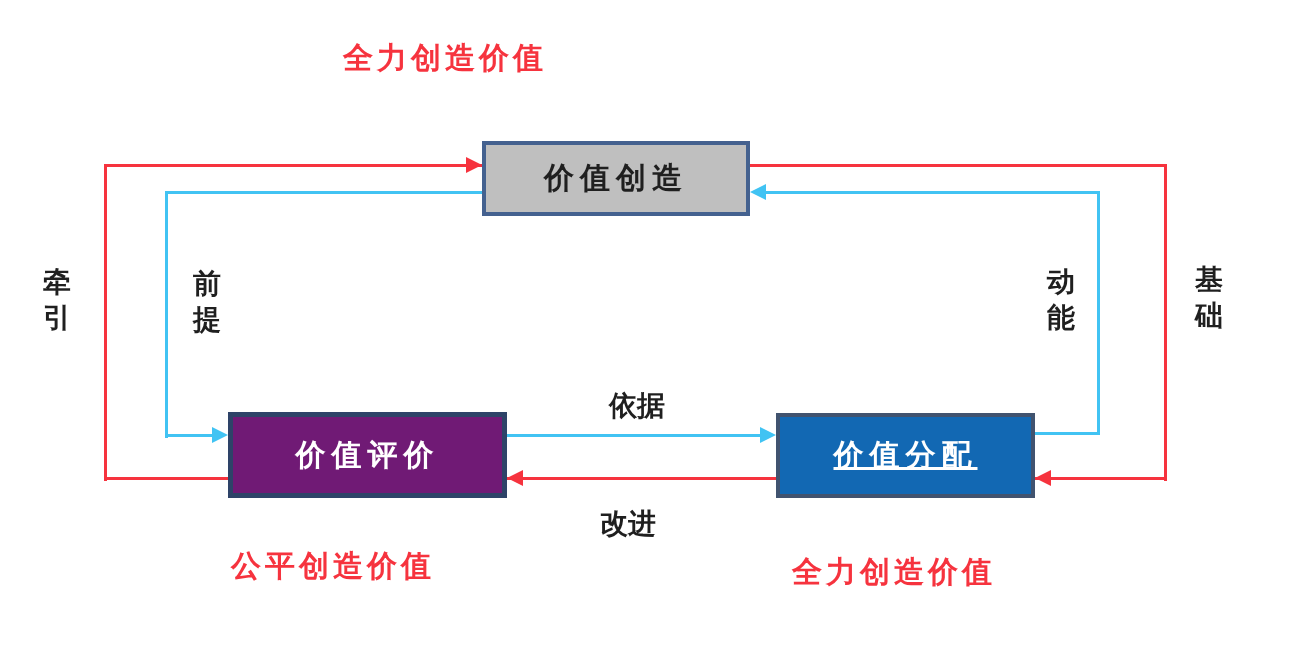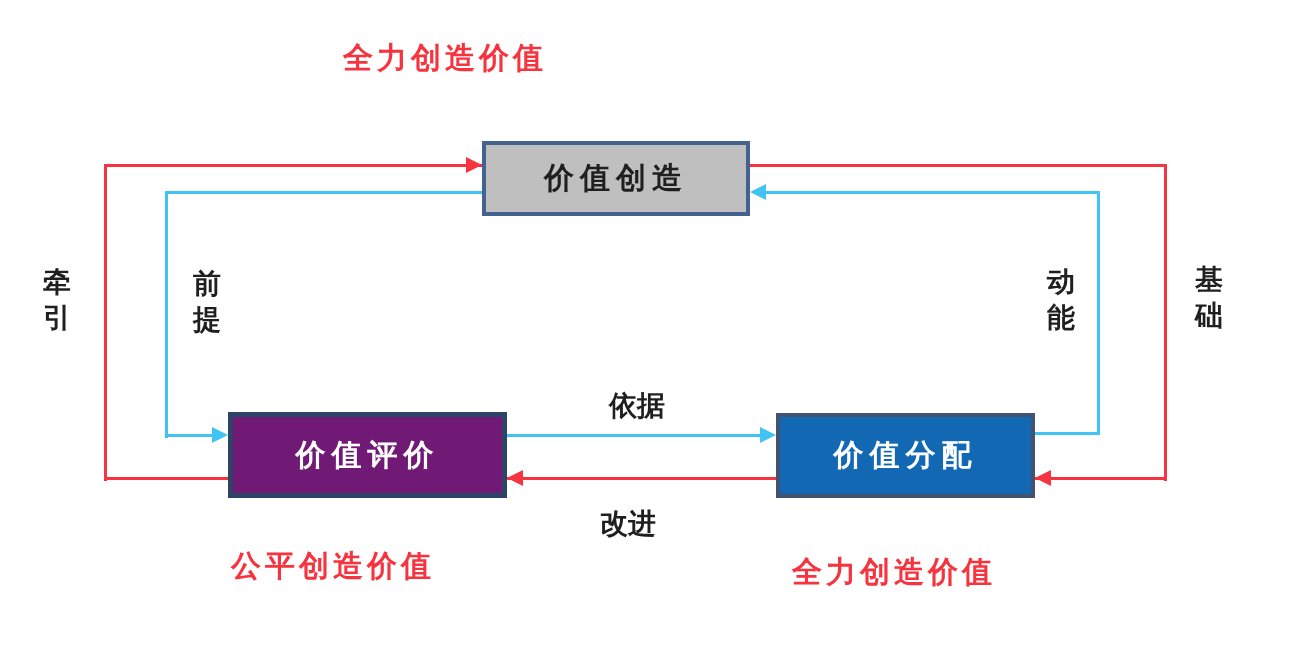--- a/index.html
+++ b/index.html
@@ -35,21 +35,21 @@
   .node.creation{
     left:482px;top:141px;width:268px;height:75px;
     background:#bfbfbf;border:4px solid #44618f;color:#1f1f1f;
   }
   .node.evaluation{
     left:228px;top:412px;width:279px;height:86px;
     background:#701a75;border:5px solid #2e4368;color:#ffffff;
   }
   .node.distribution{
     left:776px;top:413px;width:259px;height:85px;
-    background:#1268b3;border:4px solid #41536f;color:#ffffff;
+    background:#1268b3;border:4px solid #41536f;color:#ffffff;text-decoration:underline;
   }
   
   .lbl{
     position:absolute;color:var(--ink);
     font-weight:bold;font-size:28px;line-height:36px;
     white-space:pre-line;text-align:center;
   }
   .red-text{
     position:absolute;color:var(--red);
     font-weight:bold;font-size:30px;letter-spacing:4px;white-space:nowrap;

